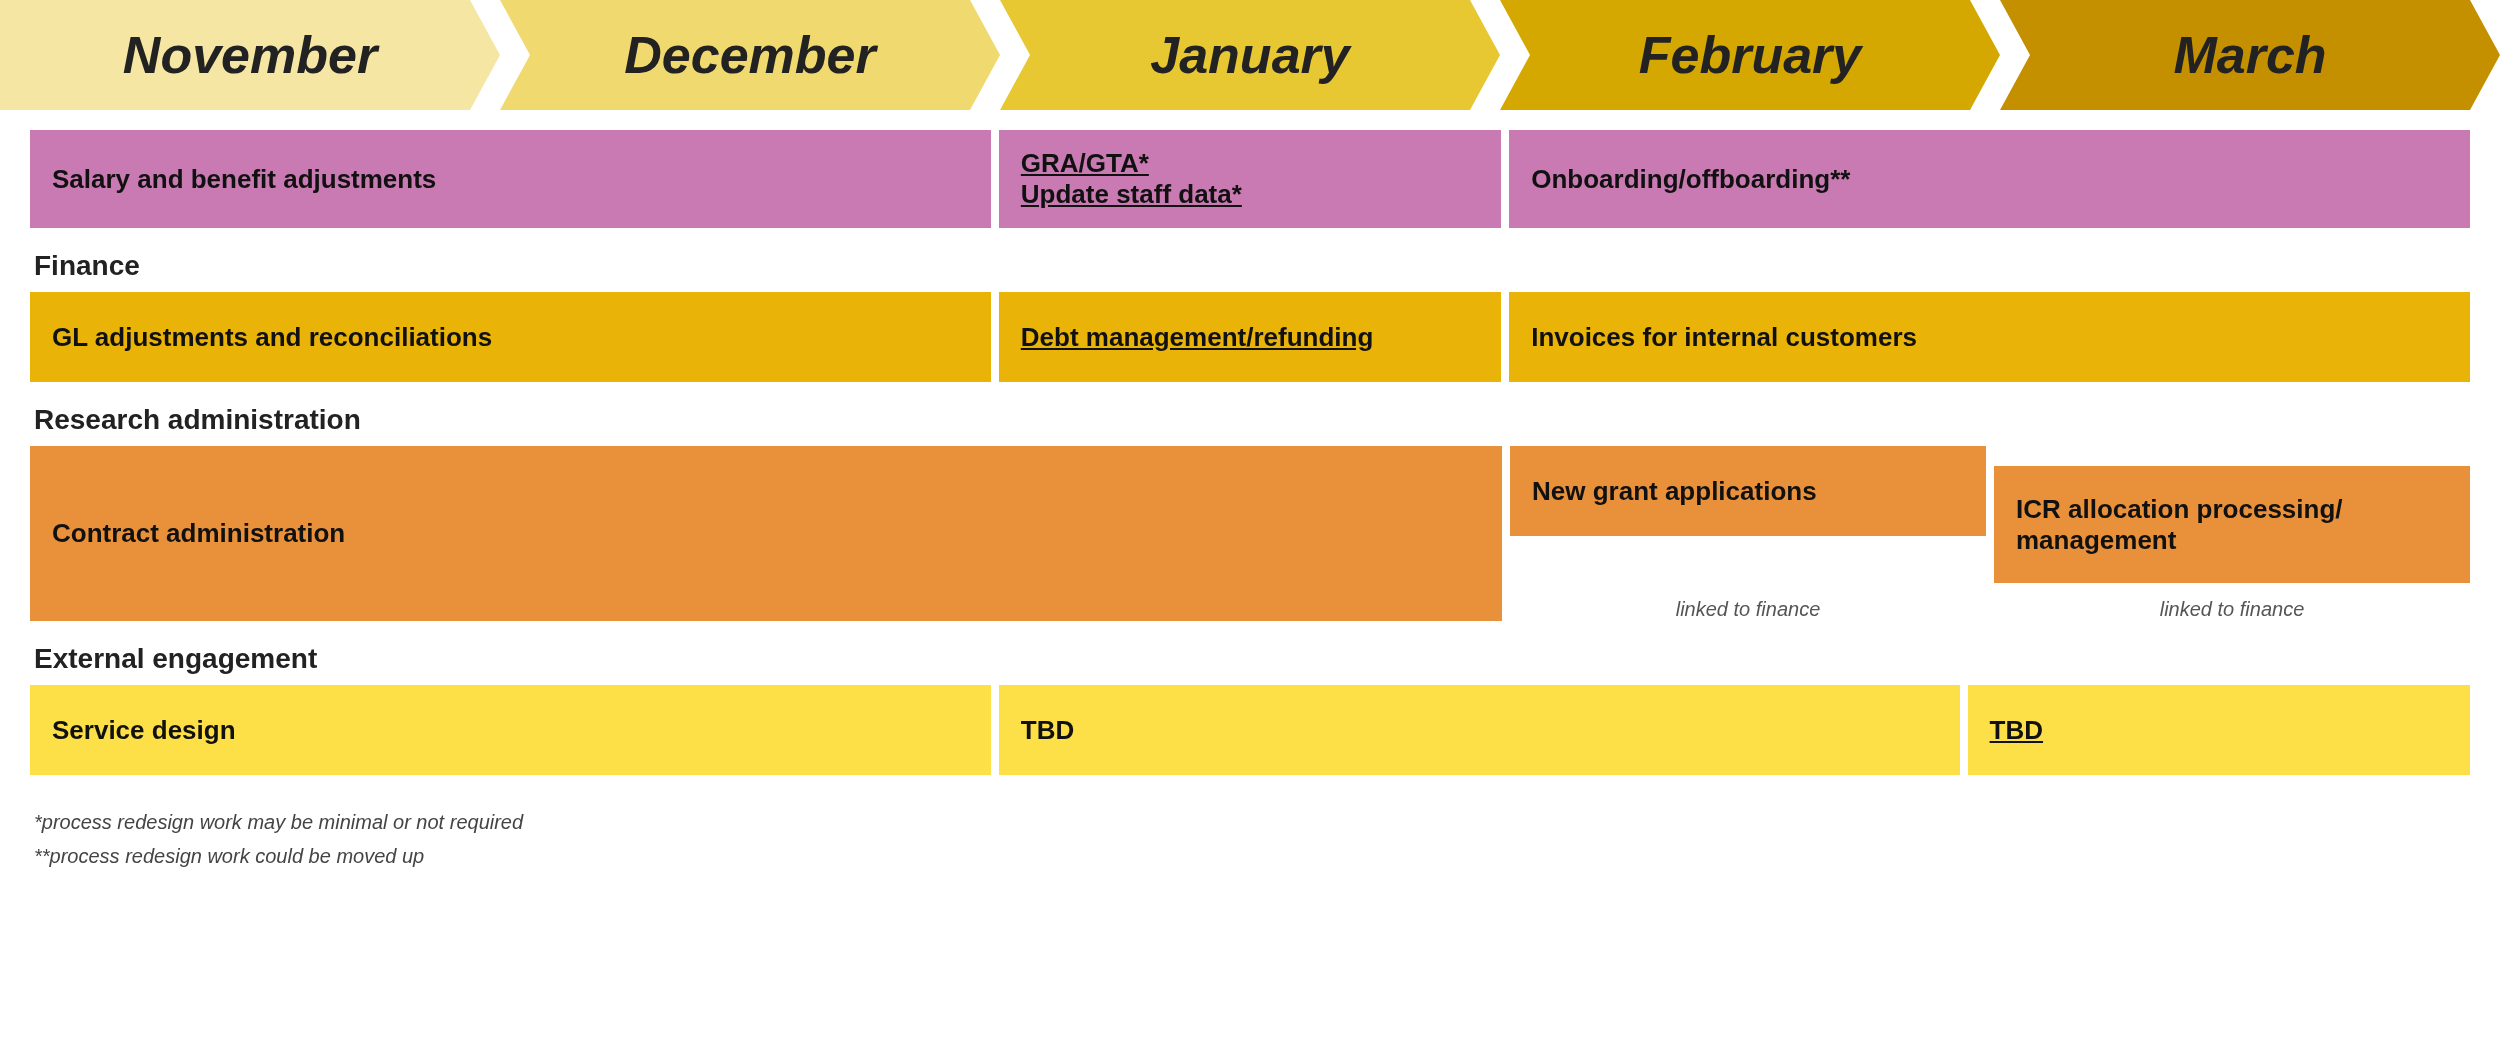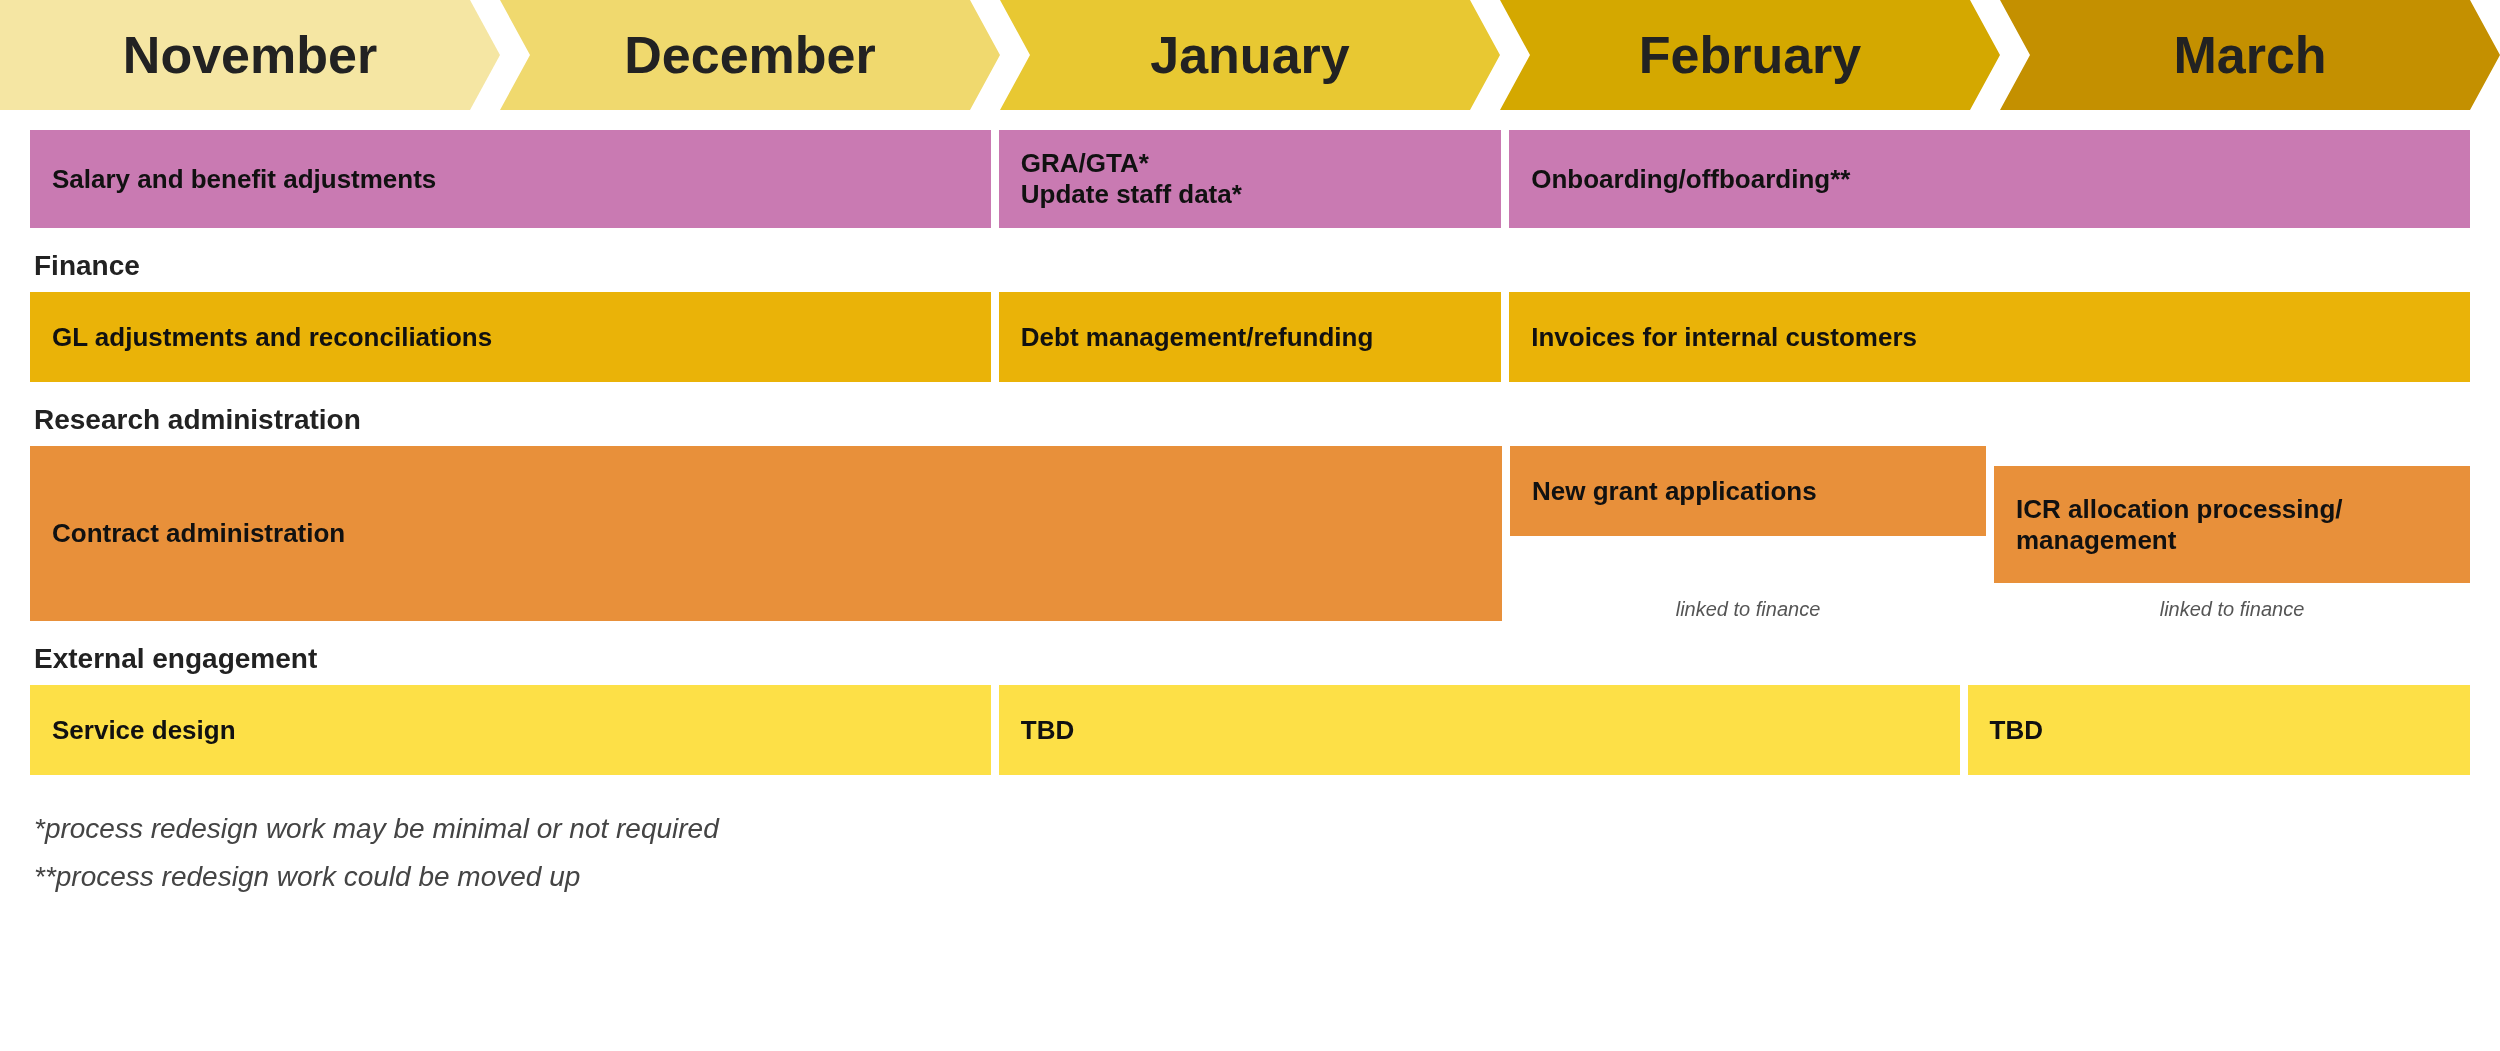--- a/index.html
+++ b/index.html
@@ -44,20 +44,21 @@
 
     .arrow-nov .arrow-bg { background: #f5e6a3; }
     .arrow-dec .arrow-bg { background: #f0d96e; }
     .arrow-jan .arrow-bg { background: #e8c832; }
     .arrow-feb .arrow-bg { background: #d4a800; }
     .arrow-mar .arrow-bg { background: #c49000; }
 
     .timeline-arrow span {
       position: relative;
       z-index: 1;
+      font-style: italic;
     }
 
     
     .content {
       padding: 20px 30px 20px 30px;
       width: 100%;
     }
 
     
     .section-label {
@@ -87,21 +88,21 @@
       font-weight: 400;
       font-style: italic;
       color: #555;
       padding-top: 15px;
       text-align: center;
     }
 
     
     .footer-notes {
       margin-top: 30px;
-      font-size: 28px;
+      font-size: 20px;
       font-style: italic;
       color: #444;
       line-height: 1.7;
       padding-left: 4px;
     }
 
     
     .row-wrapper {
       display: flex;
       width: 100%;
@@ -112,21 +113,21 @@
       display: flex;
       align-items: center;
       padding: 18px 22px;
       font-size: 26px;
       font-weight: 700;
       color: #111;
       min-height: 90px;
     }
 
     .flex-block.grow-2 { flex: 2; }
-    .flex-block.grow-1 { flex: 1; }
+    .flex-block.grow-1 { flex: 1; text-decoration: underline; }
     .flex-block.grow-3 { flex: 3; }
 
     .block-with-note {
       display: flex;
       flex-direction: column;
     }
 
     
   </style>
 </head>

